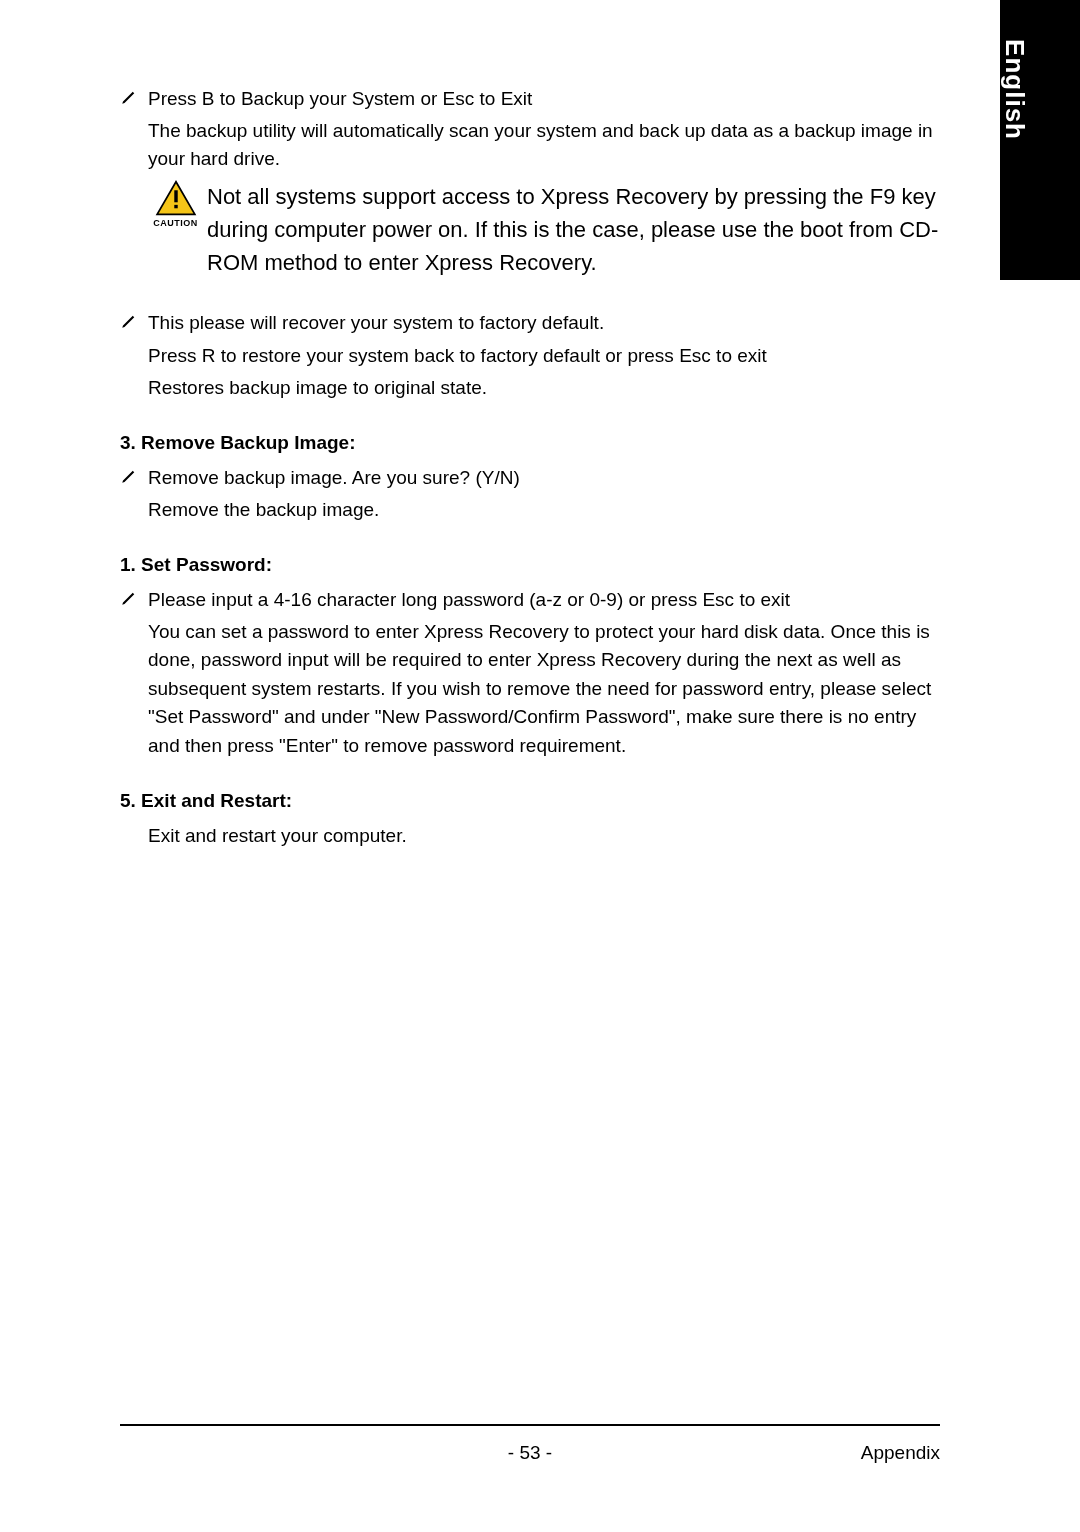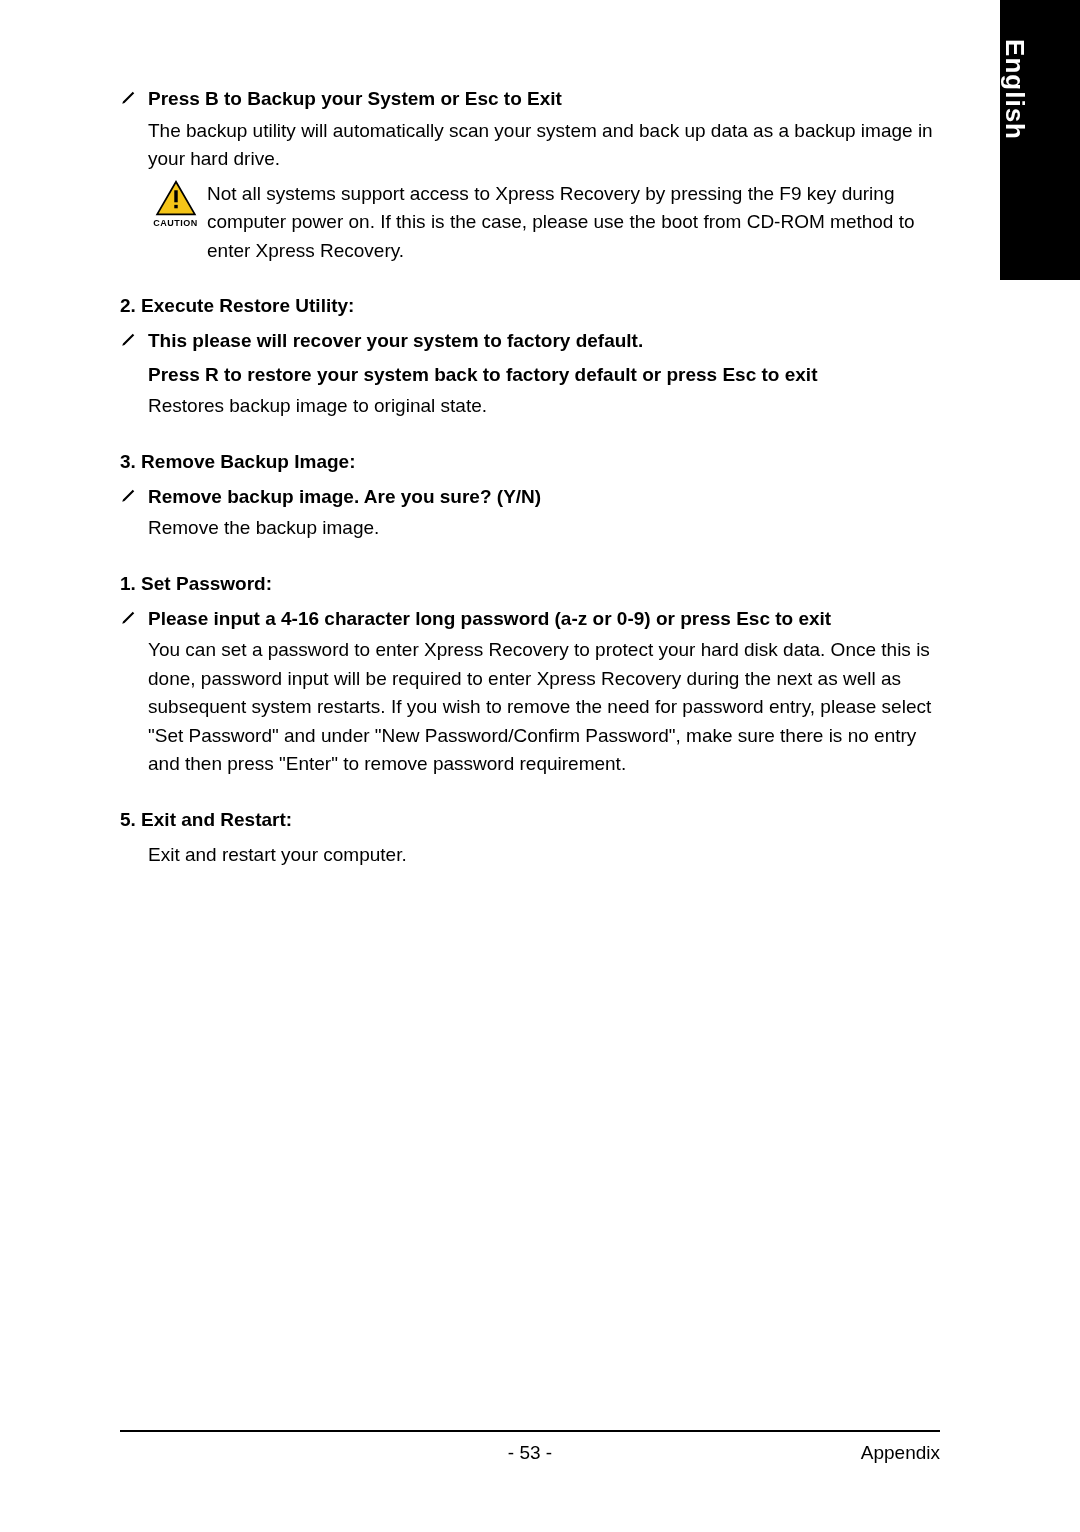--- a/index.html
+++ b/index.html
@@ -46,21 +46,21 @@
     display: flex;
     align-items: flex-start;
     margin-bottom: 4px;
   }
   .pen-icon {
     flex: 0 0 28px;
     margin-top: 3px;
   }
   .pen-icon svg { width: 18px; height: 18px; }
   .bold-line {
-    font-weight: bold;
+    font-weight: normal;
     font-size: 19px;
     line-height: 1.45;
   }
   .body-text {
     font-size: 19px;
     line-height: 1.5;
     margin-left: 28px;
     margin-top: 4px;
   }
   .caution-block {
@@ -74,32 +74,32 @@
     text-align: center;
   }
   .caution-icon svg { width: 42px; height: 36px; display: block; margin: 0 auto; }
   .caution-label {
     font-size: 9px;
     font-weight: bold;
     letter-spacing: 0.5px;
     margin-top: 2px;
   }
   .caution-text {
-    font-size: 19px;
+    font-size: 22px;
     line-height: 1.5;
     flex: 1;
     padding-left: 4px;
   }
   .footer {
     position: absolute;
     bottom: 68px;
     left: 120px;
     width: 820px;
     border-top: 2px solid #000;
-    padding-top: 10px;
+    padding-top: 16px;
     display: flex;
     justify-content: space-between;
     align-items: flex-end;
   }
   .page-number {
     position: absolute;
     left: 50%;
     transform: translateX(-50%);
     font-size: 19px;
   }
@@ -132,21 +132,20 @@
           <rect x="22" y="12" width="4" height="14" fill="#000"></rect>
           <rect x="22" y="29" width="4" height="4" fill="#000"></rect>
         </svg>
         <div class="caution-label">CAUTION</div>
       </div>
       <div class="caution-text">Not all systems support access to Xpress Recovery by pressing the F9 key during computer power on. If this is the case, please use the boot from CD-ROM method to enter Xpress Recovery.</div>
     </div>
   </div>
 
   <div class="section">
-    <div class="section-heading">2. Execute Restore Utility:</div>
     <div class="pen-row">
       <span class="pen-icon">
         <svg viewBox="0 0 24 24">
             <path d="M3 21l3-1 13-13-2-2L4 18l-1 3z M17 4l3 3" fill="#000"></path>
           </svg>
       </span>
       <span class="bold-line">This please will recover your system to factory default.</span>
     </div>
     <div class="bold-line" style="margin-left:28px; margin-top:6px;">Press R to restore your system back to factory default or press Esc to exit</div>
     <div class="body-text">Restores backup image to original state.</div>

